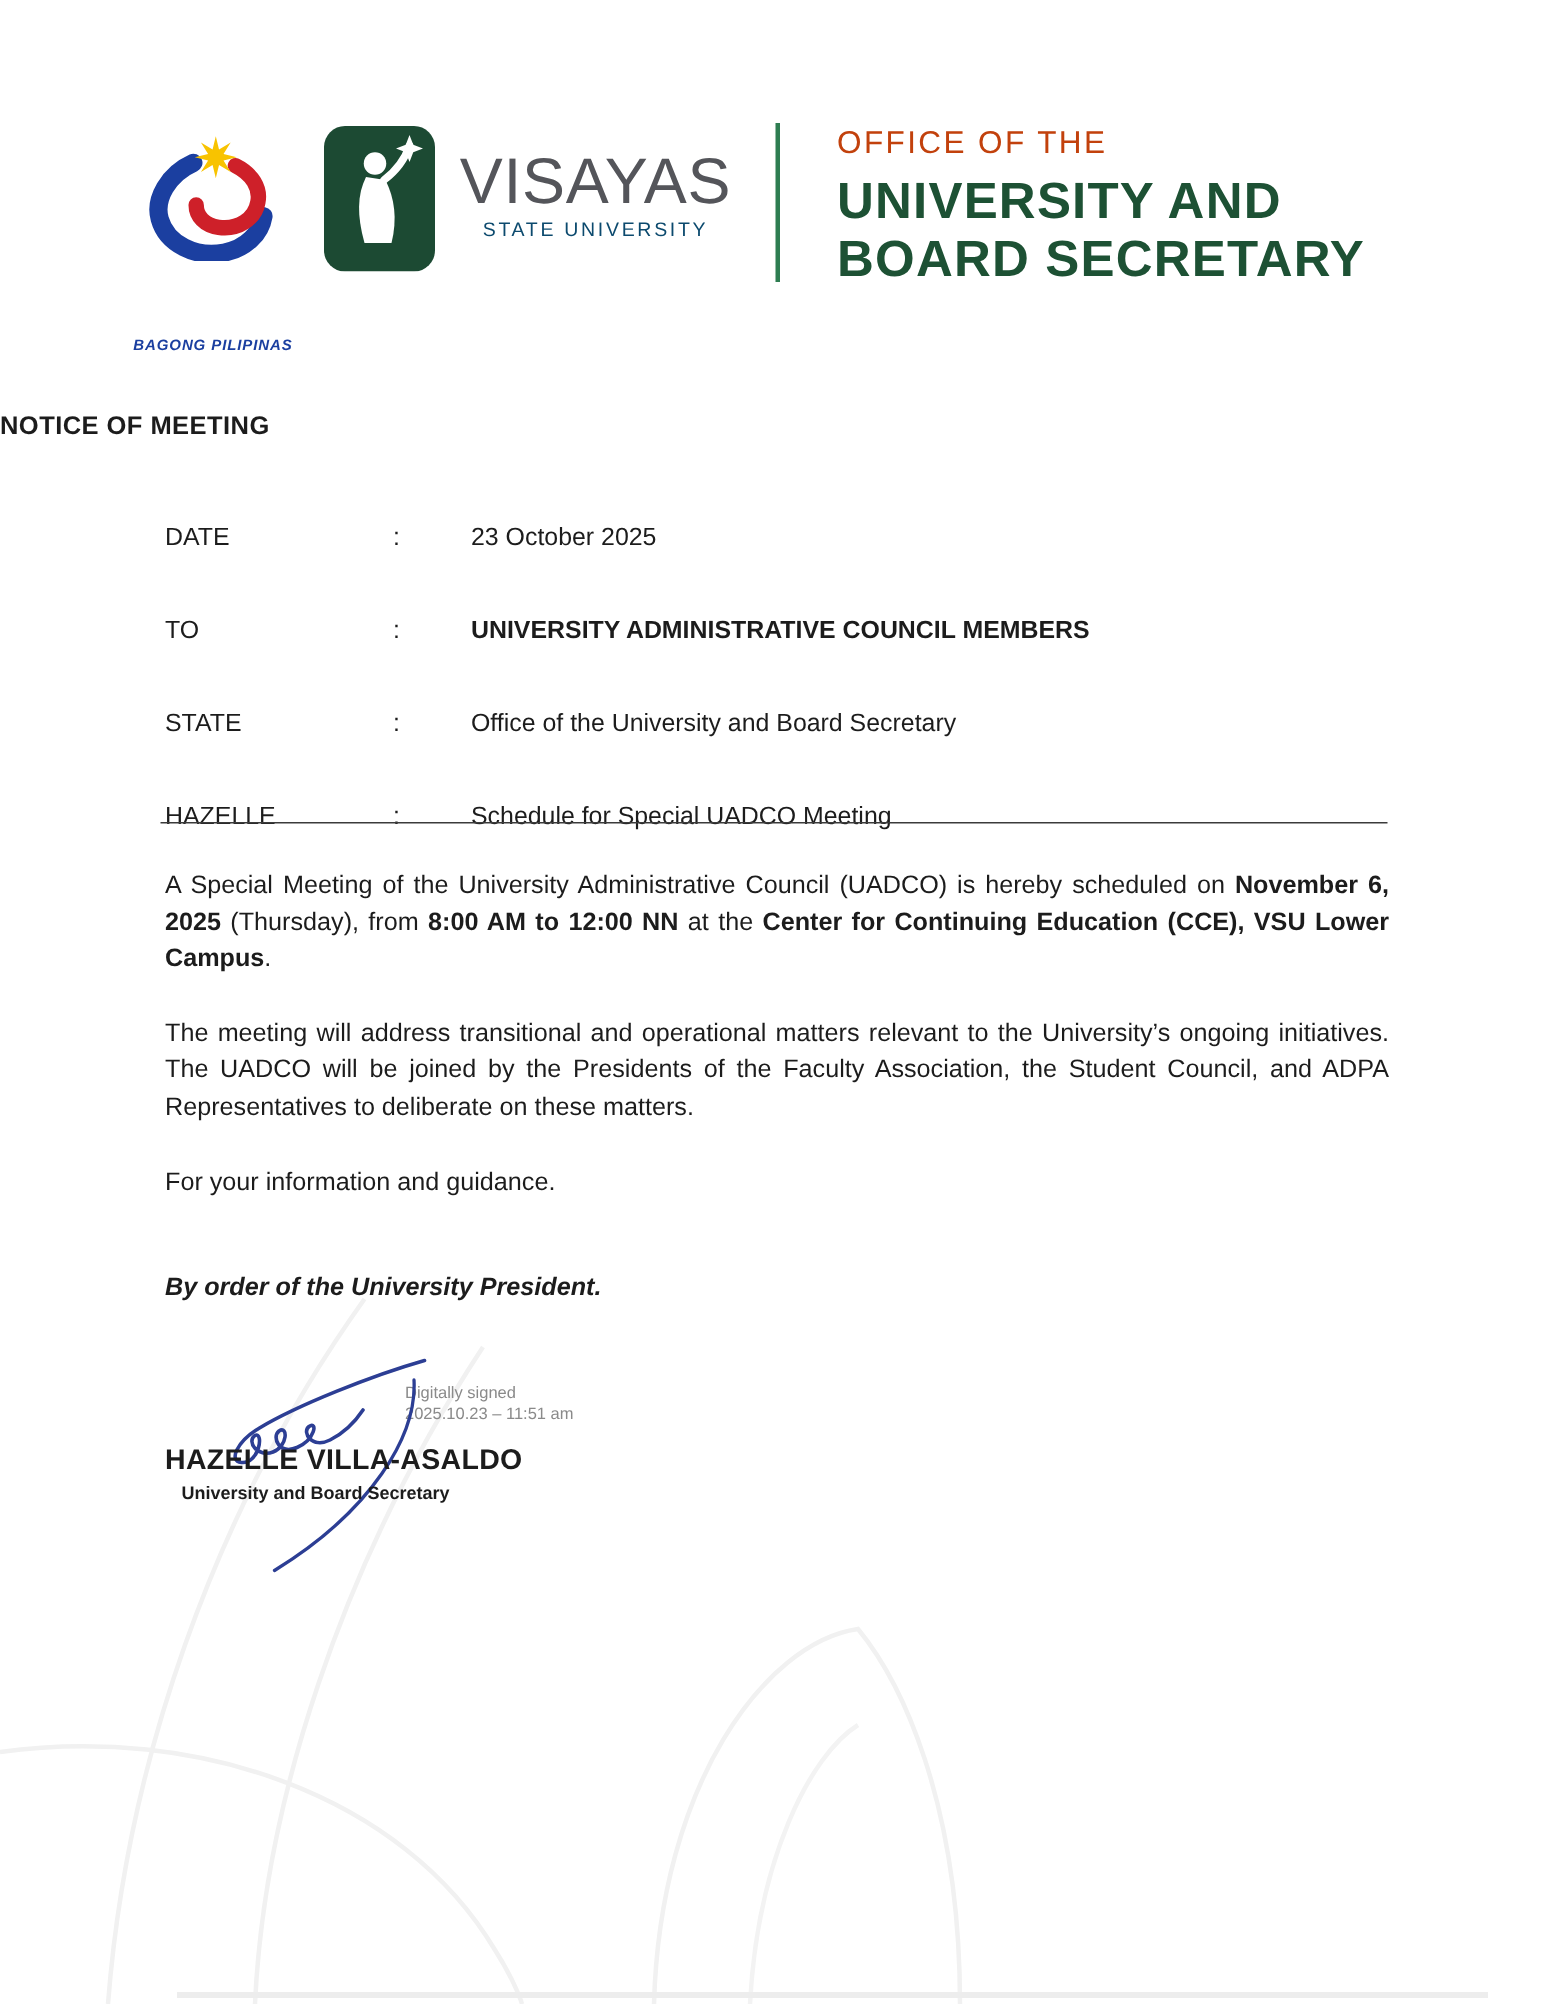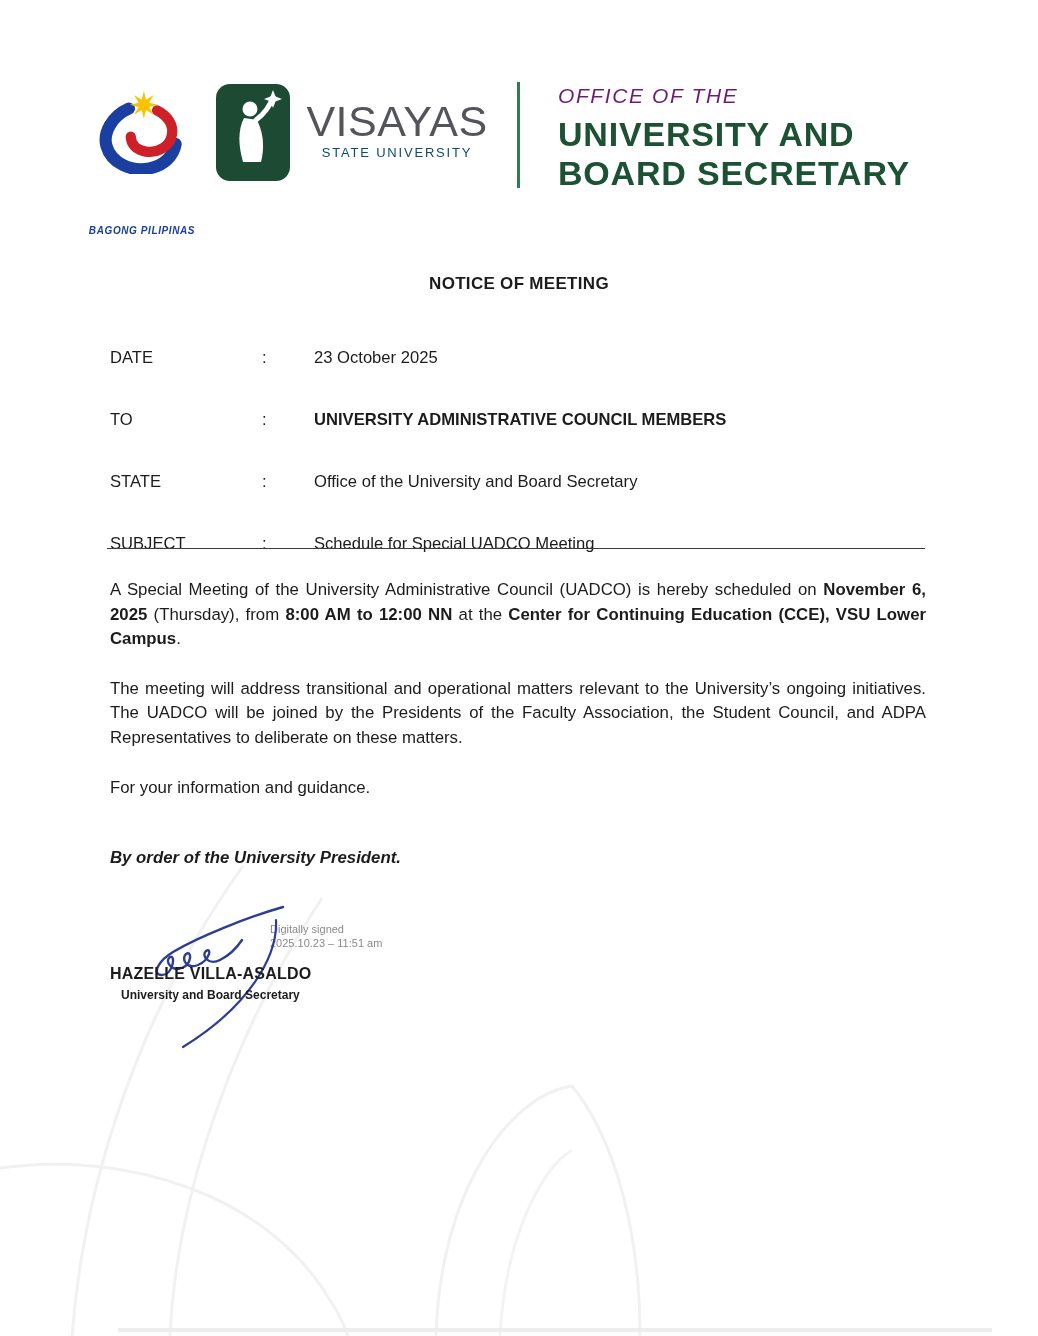--- a/index.html
+++ b/index.html
@@ -35,27 +35,27 @@
     font-size: 10px; font-weight: bold; font-style: italic;
     color: #1b3fa0; letter-spacing: 0.6px; margin-top: 3px; white-space: nowrap;
   }
   .vsu-box { margin-left: 18px; margin-top: 2px; }
   .vsu-box svg { width: 74px; height: 97px; display: block; }
   .vsu-wordmark { margin-left: 11px; margin-top: 16px; width: 192px; text-align: center; }
   .visayas { font-size: 43px; color: #54555a; letter-spacing: 0.5px; line-height: 46px; }
   .state-univ { font-size: 13px; color: #0c4a6e; letter-spacing: 1.8px; margin-top: 1px; }
   .header-divider { width: 3px; height: 106px; background: #2e7d51; margin: 0 38px 0 24px; }
   .office-block { margin-top: 2px; }
-  .office-pre { font-size: 21px; color: #701a75; letter-spacing: 1.6px; margin-bottom: 7px; font-style: italic; }
+  .office-pre { font-size: 21px; color: #c2410c; letter-spacing: 1.6px; margin-bottom: 7px; }
   .office-main { font-size: 34px; font-weight: bold; color: #1d5134; letter-spacing: 0.8px; line-height: 39px; }
 
   
   .doc-title {
     position: absolute; top: 274px; left: 0; width: 100%;
-    text-align: center; font-weight: bold; font-size: 17px;
+    font-weight: bold; font-size: 17px;
     letter-spacing: 0.3px; z-index: 2;
   }
   .memo {
     position: absolute; top: 346px; left: 110px;
     display: grid; grid-template-columns: 152px 52px 1fr;
     row-gap: 38px; font-size: 16.6px; line-height: 24px;
     z-index: 2; width: 816px;
   }
   .memo-value.bold { font-weight: bold; }
   .rule {
@@ -69,21 +69,21 @@
     font-size: 16.8px; line-height: 24.6px; z-index: 2;
   }
   .body p { margin: 0 0 25px 0; }
   .justify { text-align: justify; }
   .closing { margin-top: 46px !important; font-weight: bold; font-style: italic; }
 
   
   .sig-block { position: relative; margin-top: 6px; height: 140px; }
   .sig-svg { position: absolute; left: 18px; top: 6px; width: 250px; height: 150px; overflow: visible; z-index: 1; }
   .digi { position: absolute; left: 160px; top: 26px; font-size: 11px; color: #8a8a8a; line-height: 14px; z-index: 0; }
-  .sig-name { position: absolute; left: 0; top: 66px; font-size: 16px; font-weight: bold; letter-spacing: 0.2px; z-index: 2; }
+  .sig-name { position: absolute; left: 0; top: 66px; font-size: 19px; font-weight: bold; letter-spacing: 0.2px; z-index: 2; }
   .sig-title { position: absolute; left: 11px; top: 87px; font-size: 12px; font-weight: bold; z-index: 2; }
 </style>
 </head>
 <body>
 
 <div class="page">
 
   <svg class="watermark" viewBox="0 0 1038 1336" fill="none">
     <path d="M 243 866 C 140 1010 84 1180 72 1336" stroke="#f1f1f1" stroke-width="3"></path>
     <path d="M 322 898 C 226 1044 176 1205 170 1336" stroke="#f1f1f1" stroke-width="3"></path>
@@ -136,21 +136,21 @@
     <div class="memo-value">23 October 2025</div>
 
     <div class="memo-label">TO</div>
     <div class="memo-colon">:</div>
     <div class="memo-value bold">UNIVERSITY ADMINISTRATIVE COUNCIL MEMBERS</div>
 
     <div class="memo-label">STATE</div>
     <div class="memo-colon">:</div>
     <div class="memo-value">Office of the University and Board Secretary</div>
 
-    <div class="memo-label">SUBJECT</div>
+    <div class="memo-label">HAZELLE</div>
     <div class="memo-colon">:</div>
     <div class="memo-value">Schedule for Special UADCO Meeting</div>
   </div>
 
   <hr class="rule">
 
   <div class="body">
 
     <p class="justify"><span>A Special Meeting of the University Administrative Council (UADCO) is hereby scheduled on </span><strong>November 6, 2025</strong><span> (Thursday), from </span><strong>8:00 AM to 12:00 NN</strong><span> at the </span><strong>Center for Continuing Education (CCE), VSU Lower Campus</strong><span>.</span></p>
 

